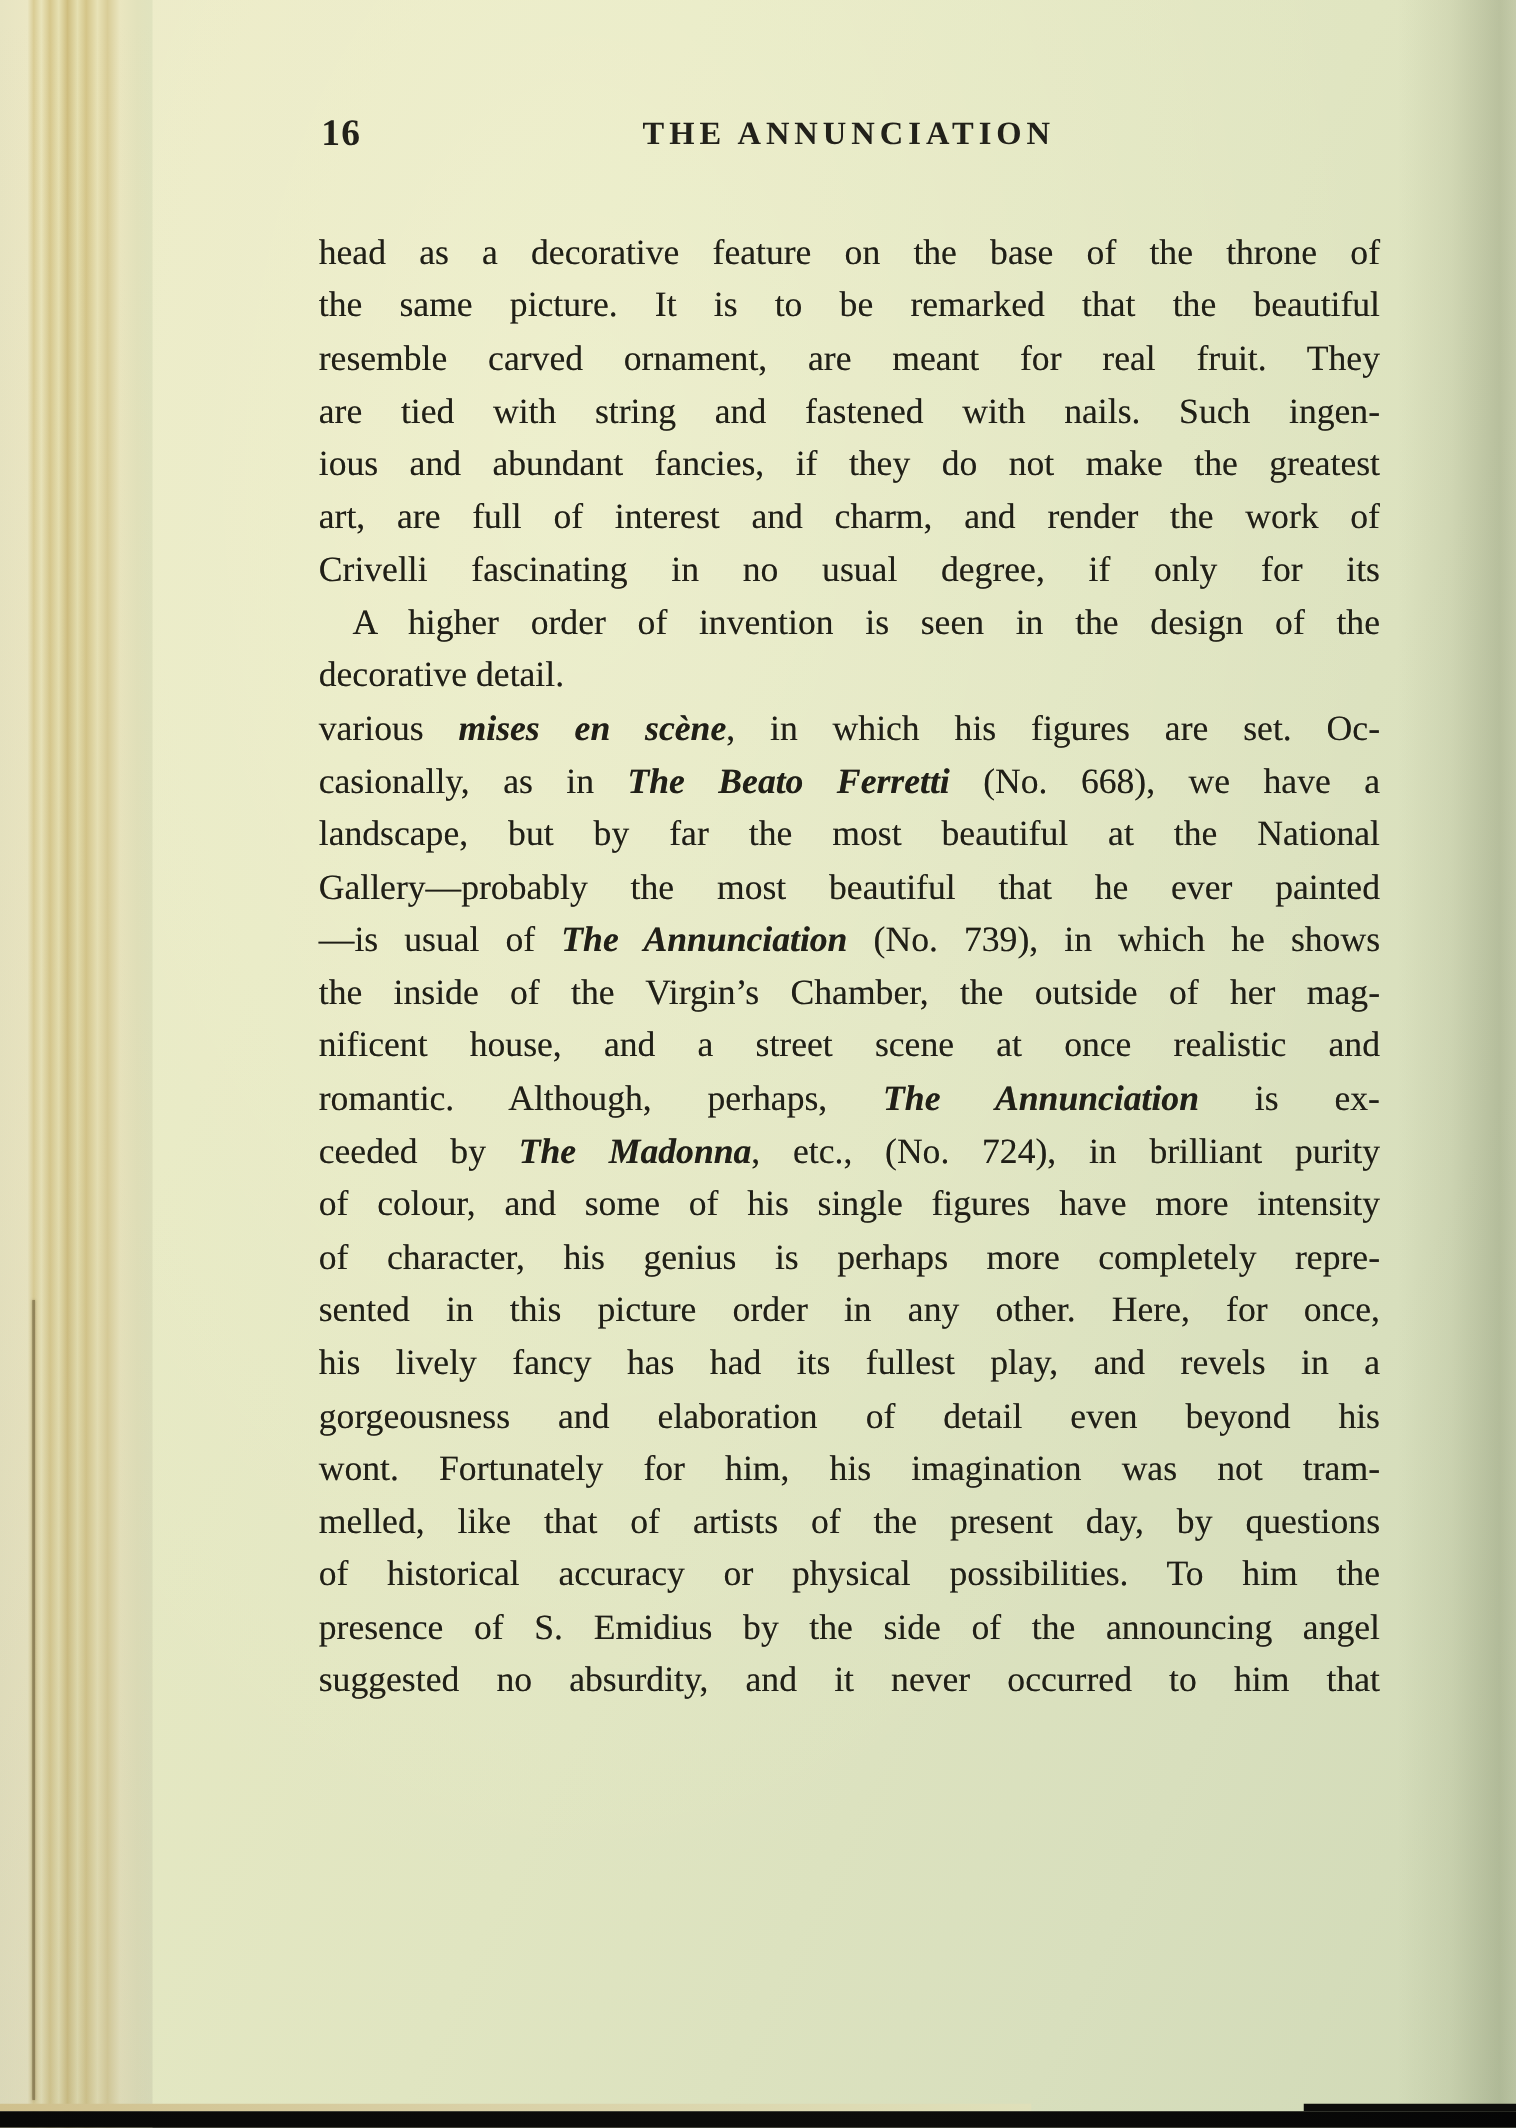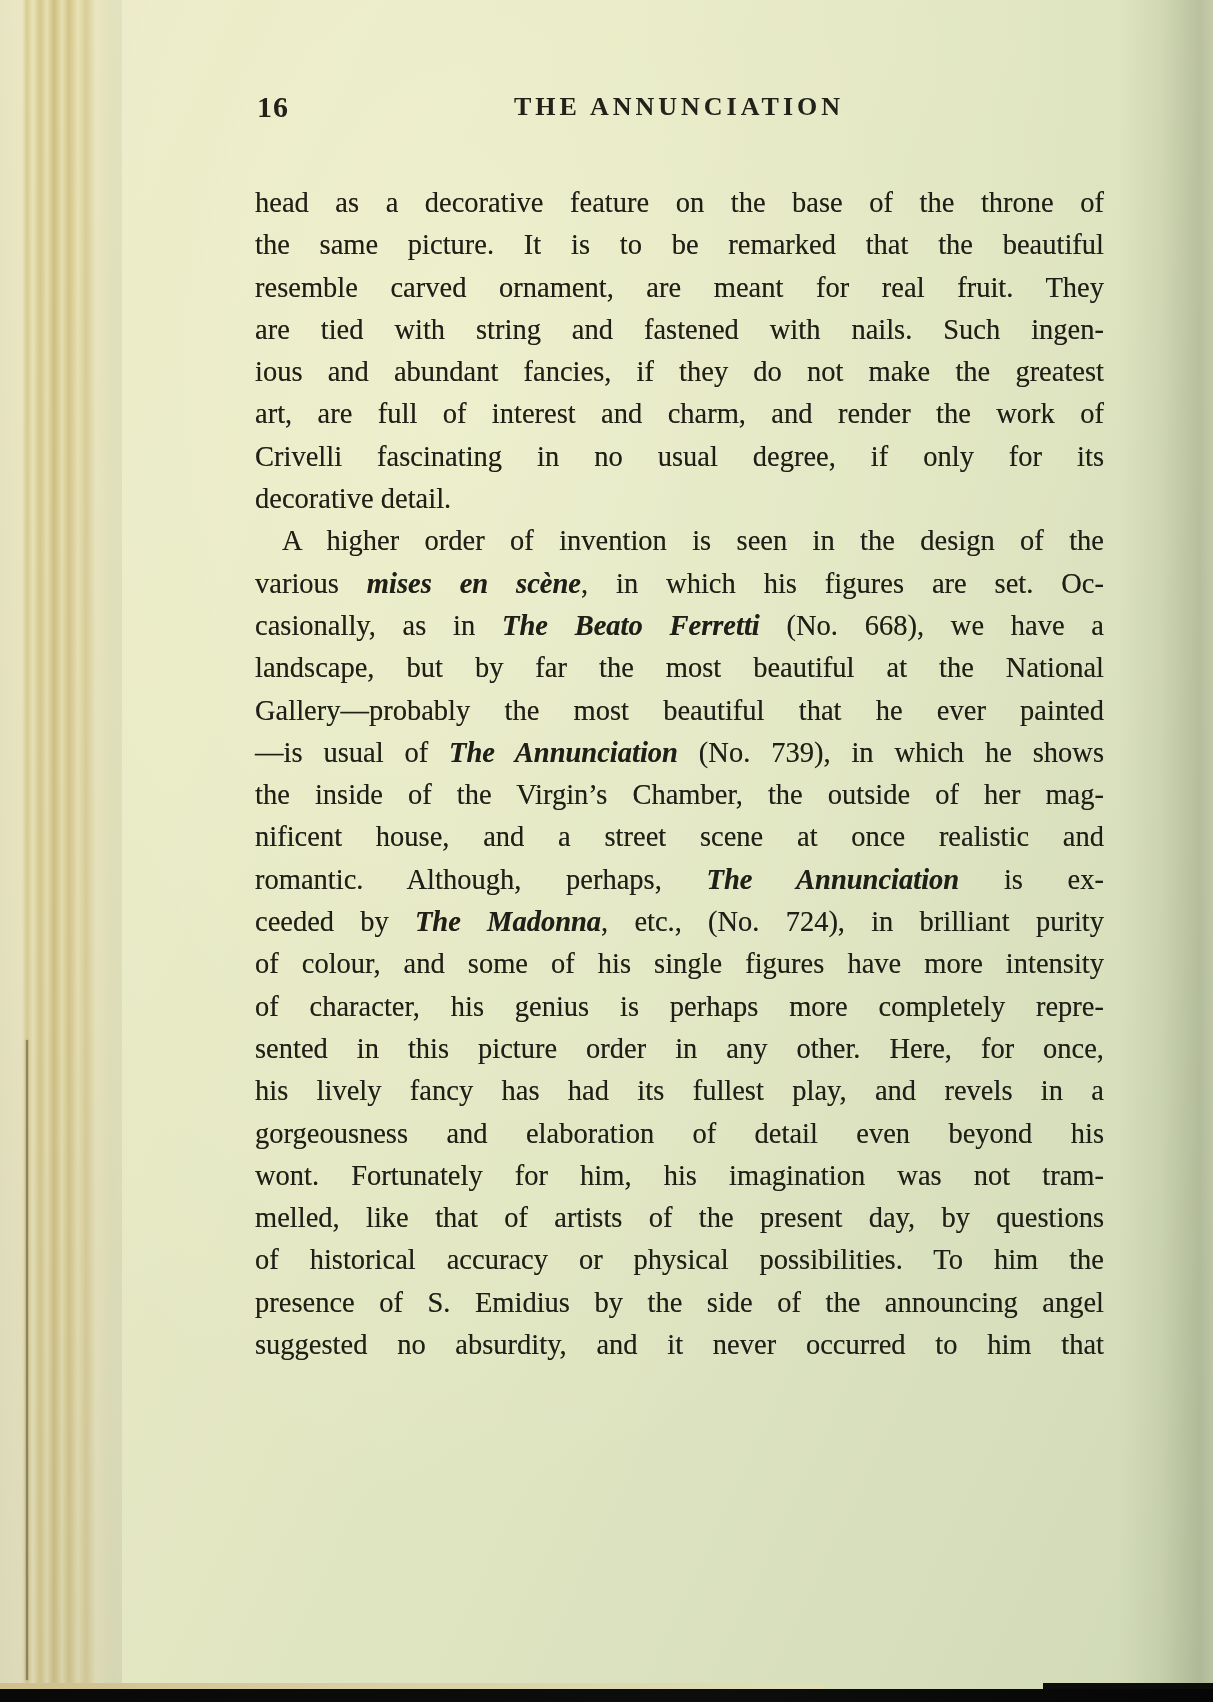--- a/index.html
+++ b/index.html
@@ -96,22 +96,22 @@
 
   <div class="body-text">
     <div id="body-lines">
         <div class="line"><span>head as a decorative feature on the base of the throne of</span></div>
         <div class="line"><span>the same picture.  It is to be remarked that the beautiful</span></div>
         <div class="line"><span>resemble carved ornament, are meant for real fruit.  They</span></div>
         <div class="line"><span>are tied with string and fastened with nails.  Such ingen-</span></div>
         <div class="line"><span>ious and abundant fancies, if they do not make the greatest</span></div>
         <div class="line"><span>art, are full of interest and charm, and render the work of</span></div>
         <div class="line"><span>Crivelli fascinating in no usual degree, if only for its</span></div>
+        <div class="line indent"><span>A higher order of invention is seen in the design of the</span></div>
         <div class="line no-just"><span>decorative detail.</span></div>
-        <div class="line indent"><span>A higher order of invention is seen in the design of the</span></div>
         <div class="line"><span>various </span><i>mises en scène</i><span>, in which his figures are set.  Oc-</span></div>
         <div class="line"><span>casionally, as in </span><i>The Beato Ferretti</i><span> (No. 668), we have a</span></div>
         <div class="line"><span>landscape, but by far the most beautiful at the National</span></div>
         <div class="line"><span>Gallery—probably the most beautiful that he ever painted</span></div>
         <div class="line"><span>—is usual of </span><i>The Annunciation</i><span> (No. 739), in which he shows</span></div>
         <div class="line"><span>the inside of the Virgin’s Chamber, the outside of her mag-</span></div>
         <div class="line"><span>nificent house, and a street scene at once realistic and</span></div>
         <div class="line"><span>romantic.  Although, perhaps, </span><i>The Annunciation</i><span> is ex-</span></div>
         <div class="line"><span>ceeded by </span><i>The Madonna</i><span>, etc., (No. 724), in brilliant purity</span></div>
         <div class="line"><span>of colour, and some of his single figures have more intensity</span></div>

